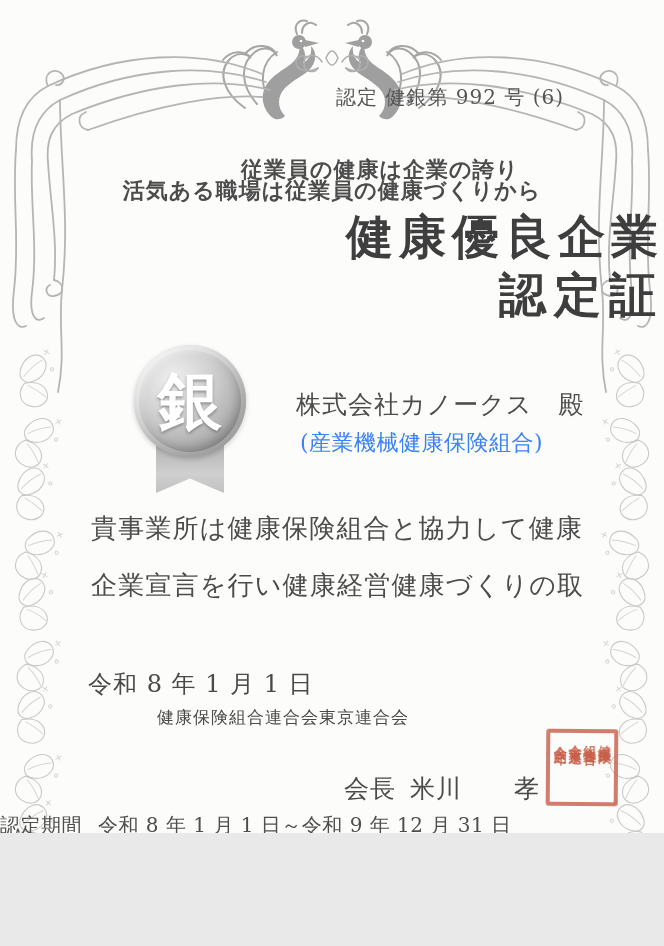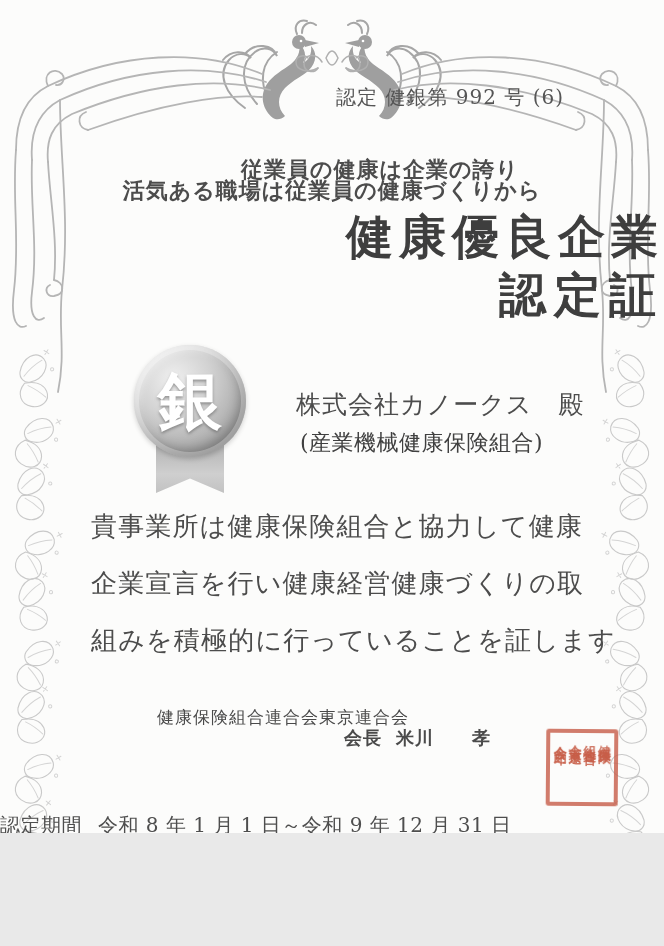--- a/index.html
+++ b/index.html
@@ -42,28 +42,28 @@
     background:radial-gradient(circle at 35% 30%, #efefef 0%, #d2d2d2 35%, #a9a9a9 70%, #8f8f8f 100%);
     box-shadow:inset 0 0 0 5px rgba(255,255,255,0.28), inset -5px -7px 12px rgba(0,0,0,0.28), inset 4px 5px 8px rgba(255,255,255,0.5), 0 2px 5px rgba(0,0,0,0.18);
     display:flex;align-items:center;justify-content:center;
   }
   .medal-kanji{
     font-size:64px;font-weight:600;color:#fff;line-height:1;
     text-shadow:0 2px 3px rgba(90,90,90,0.55);
   }
 
   .recipient{left:296px;top:388px;font-size:25px;color:#4c4c4c;letter-spacing:1px;}
-  .recipient-org{left:300px;top:428px;font-size:22px;color:#404040;letter-spacing:0.5px;}
+  .recipient-org{left:300px;top:428px;font-size:22px;color:#3b82f6;letter-spacing:0.5px;}
 
   .body-text{left:91px;top:500px;font-size:26px;line-height:57px;letter-spacing:1.2px;color:#4c4c4c;}
-  .body-text p{margin:0;font-family:Liberation Mono, monospace;}
+  .body-text p{margin:0;}
 
   .issue-date{left:88px;top:668px;font-size:24px;letter-spacing:1px;}
   .issuer{left:157px;top:706px;font-size:17px;letter-spacing:1px;}
-  .signer{left:344px;top:726px;font-size:18px;letter-spacing:1px;font-weight:bold;}
+  .signer{left:344px;top:772px;font-size:25px;letter-spacing:1px;}
   .signer .sp{margin-right:14px;}
 
   .seal{
     position:absolute;left:546px;top:729px;width:72px;height:77px;z-index:2;
     border:4px solid rgba(199,93,72,0.8);border-radius:3px;
     box-sizing:border-box;
     display:flex;flex-direction:row-reverse;justify-content:space-between;
     padding:2px 3px;
     transform:rotate(0.5deg);
     filter:blur(0.3px);
@@ -190,23 +190,23 @@
       <span class="medal-kanji">銀</span>
     </div>
   </div>
 
   <div class="txt recipient">株式会社カノークス　殿</div>
   <div class="txt recipient-org">(産業機械健康保険組合)</div>
 
   <div class="txt body-text">
     <p>貴事業所は健康保険組合と協力して健康</p>
     <p>企業宣言を行い健康経営健康づくりの取</p>
-    <p>組みを積極的に行っていることを証します</p>
-  </div>
-
+  </div>
+
+  <div class="txt issue-date">令和 8 年 1 月 1 日</div>
   <div class="txt issuer">健康保険組合連合会東京連合会</div>
 
   <div class="txt signer">
     <span class="sp">会長</span><span>米川　　孝</span>
   </div>
 
   <div class="seal">
     <span class="seal-col">健康保険</span>
     <span class="seal-col">組合連合</span>
     <span class="seal-col">会東京連</span>

